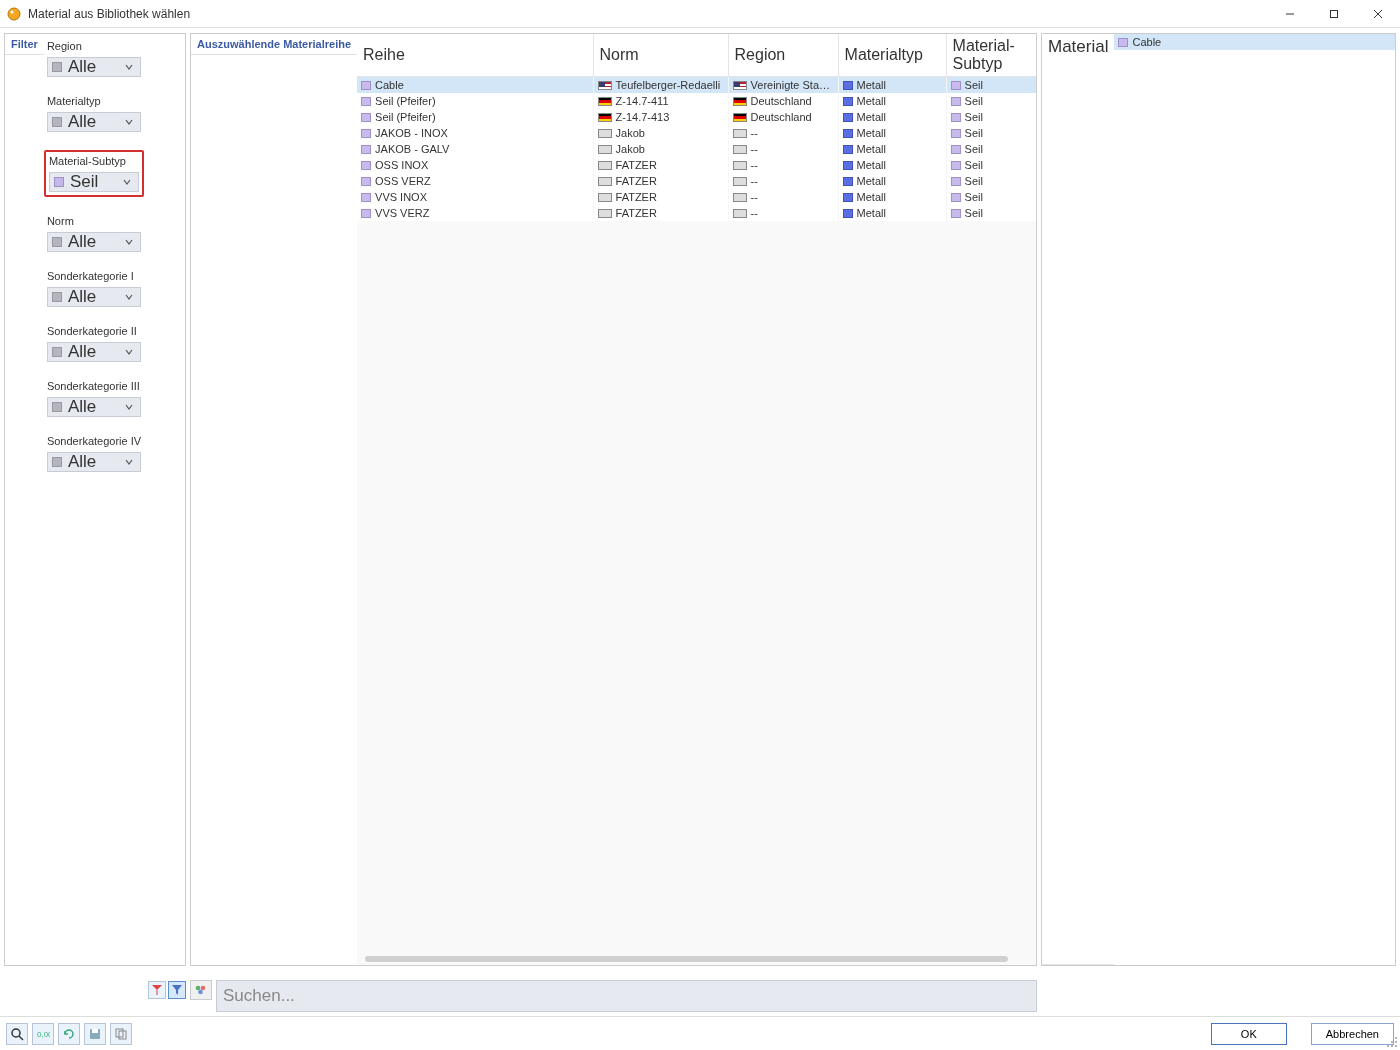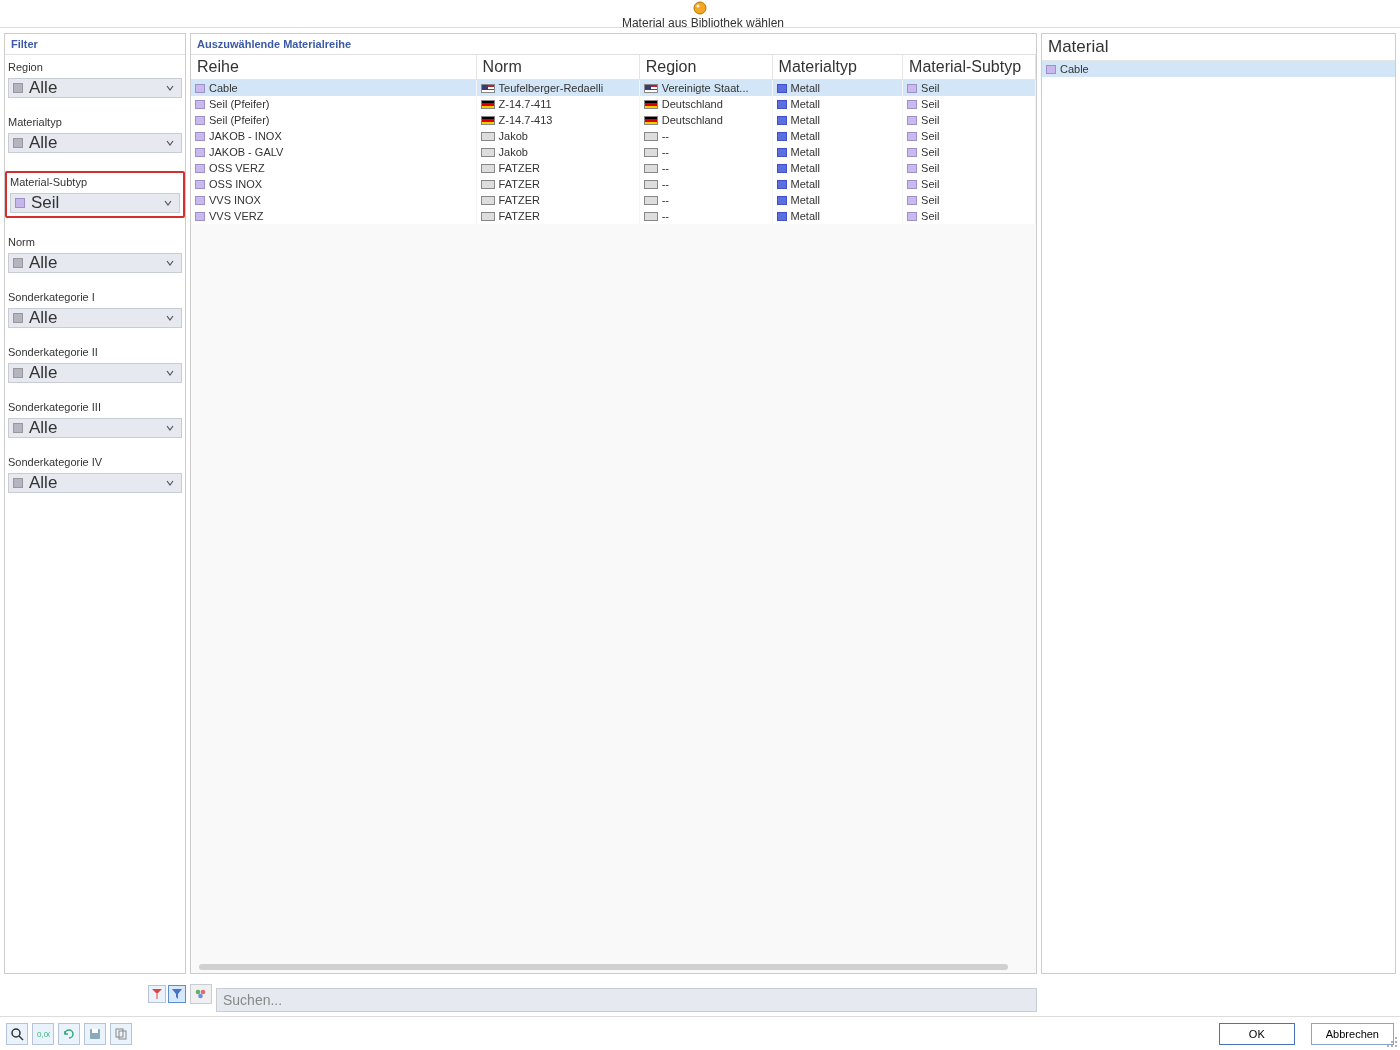--- a/index.html
+++ b/index.html
@@ -14,21 +14,20 @@
   display: flex;
   flex-direction: column;
 }
 .titlebar {
   height: 28px;
   display: flex;
   align-items: center;
   border-bottom: 1px solid #ddd;
   background: #fff;
   padding: 0 0 0 6px;
-  flex-direction: column;
 }
 .titlebar .app-icon {
   width: 16px; height: 16px;
   margin-right: 6px;
   display: inline-flex;
 }
 .titlebar .title { font-size: 12px; color: #333; }
 .titlebar .win-controls { margin-left: auto; display: flex; }
 .titlebar .win-btn {
   width: 44px; height: 28px;
@@ -41,21 +40,21 @@
   flex: 1;
   display: flex;
   padding: 5px 4px 0 4px;
   gap: 4px;
   min-height: 0;
 }
 .panel {
   border: 1px solid #ccc;
   background: #fff;
   display: flex;
-  flex-direction: column;
+  flex-direction: row;
 }
 .panel-left { width: 182px; flex-shrink: 0; }
 .panel-mid  { flex: 1; }
 .panel-right{ width: 355px; flex-shrink: 0; }
 
 .panel-header {
   padding: 3px 6px;
   color: #3b5aa6;
   font-size: 11px;
   font-weight: 600;
@@ -210,25 +209,25 @@
   gap: 4px;
 }
 .search-icon-box {
   width: 22px; height: 20px;
   border: 1px solid #c8cdd5;
   background: #f0f0f0;
   display: flex; align-items: center; justify-content: center;
 }
 .search-input {
   flex: 1;
-  height: 24px;
+  height: 32px;
   border: 1px solid #c8cdd5;
   background: #e6eaf0;
   padding: 0 6px;
-  font-size: 14px;
+  font-size: 17px;
   color: #888;
   margin-top: 12px;
 }
 .search-input::placeholder { color: #888; }
 
 
 .footer {
   height: 34px;
   border-top: 1px solid #ddd;
   display: flex;
@@ -238,21 +237,21 @@
 }
 .footer-left { display: flex; gap: 4px; }
 .footer .tool-btn {
   width: 22px; height: 22px;
   border: 1px solid #b5c4d9;
   background: #eaf2fb;
   display: flex; align-items: center; justify-content: center;
   cursor: pointer;
 }
 .footer .tool-btn svg { width: 14px; height: 14px; }
-.footer-right { margin-left: auto; display: flex; gap: 16px; }
+.footer-right { margin-left: auto; display: flex; gap: 24px; }
 .btn {
   min-width: 76px;
   height: 22px;
   border: 1px solid #8aa4cf;
   background: #fff;
   font-size: 11px;
   cursor: pointer;
   padding: 0 14px;
 }
 .btn.primary { border-color: #4a72c0; }
@@ -442,28 +441,28 @@
                 <td><span class="cell-sw lilac"></span>Seil</td>
               </tr>
               <tr>
                 <td><span class="cell-sw lilac"></span>JAKOB - GALV</td>
                 <td><span class="flag none"></span>Jakob</td>
                 <td><span class="flag none"></span>--</td>
                 <td><span class="cell-sw blue"></span>Metall</td>
                 <td><span class="cell-sw lilac"></span>Seil</td>
               </tr>
               <tr>
-                <td><span class="cell-sw lilac"></span>OSS VERZ</td>
+                <td><span class="cell-sw lilac"></span>OSS INOX</td>
                 <td><span class="flag none"></span>FATZER</td>
                 <td><span class="flag none"></span>--</td>
                 <td><span class="cell-sw blue"></span>Metall</td>
                 <td><span class="cell-sw lilac"></span>Seil</td>
               </tr>
               <tr>
-                <td><span class="cell-sw lilac"></span>OSS INOX</td>
+                <td><span class="cell-sw lilac"></span>OSS VERZ</td>
                 <td><span class="flag none"></span>FATZER</td>
                 <td><span class="flag none"></span>--</td>
                 <td><span class="cell-sw blue"></span>Metall</td>
                 <td><span class="cell-sw lilac"></span>Seil</td>
               </tr>
               <tr>
                 <td><span class="cell-sw lilac"></span>VVS INOX</td>
                 <td><span class="flag none"></span>FATZER</td>
                 <td><span class="flag none"></span>--</td>
                 <td><span class="cell-sw blue"></span>Metall</td>

